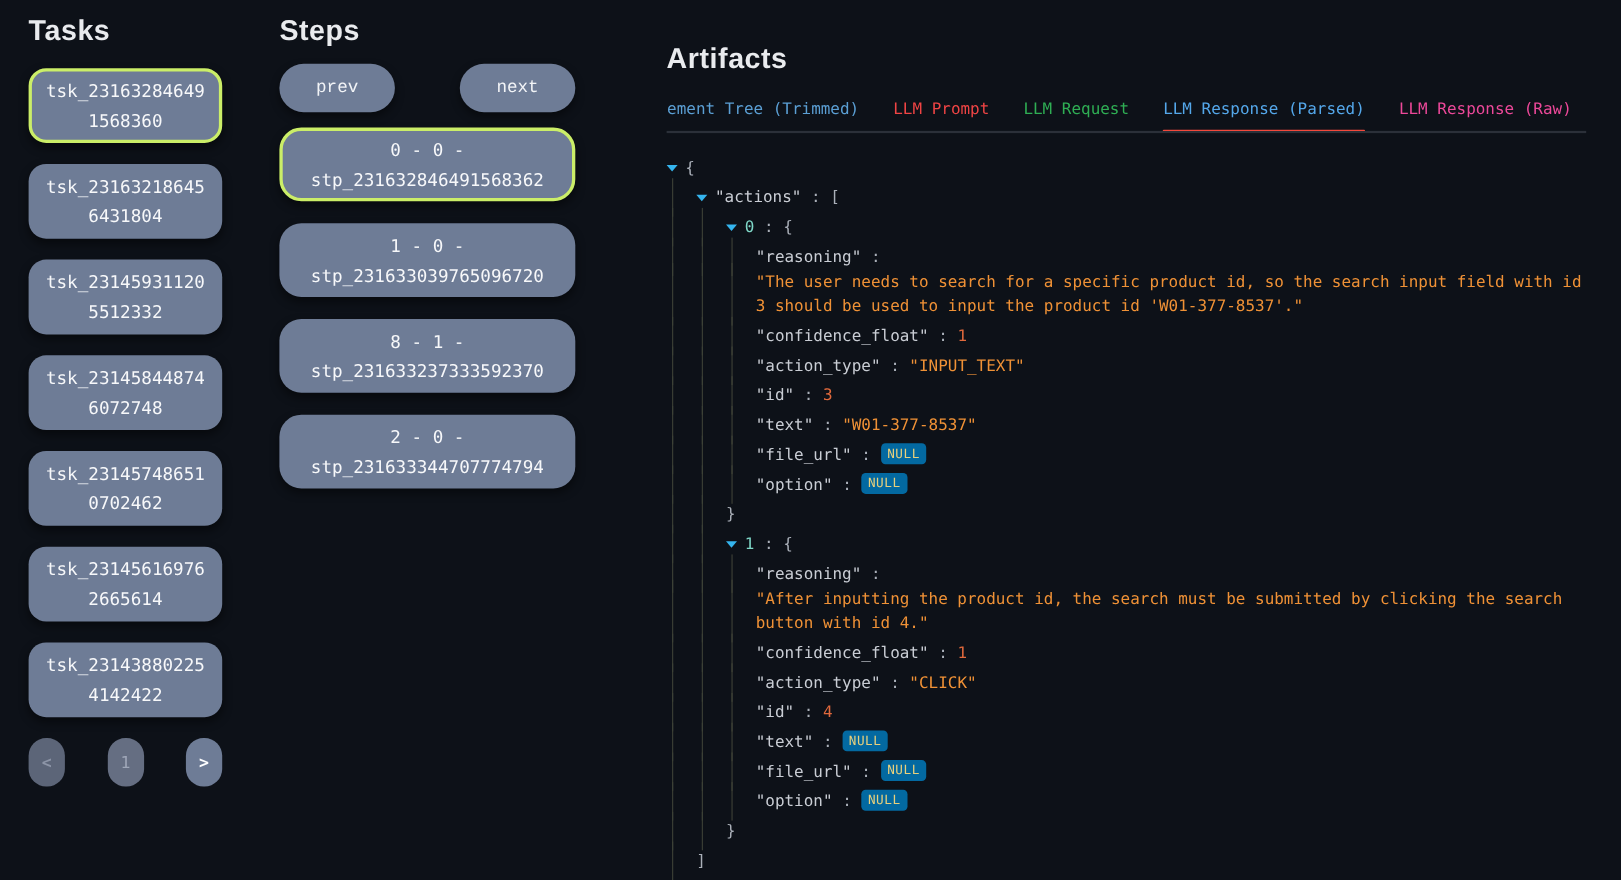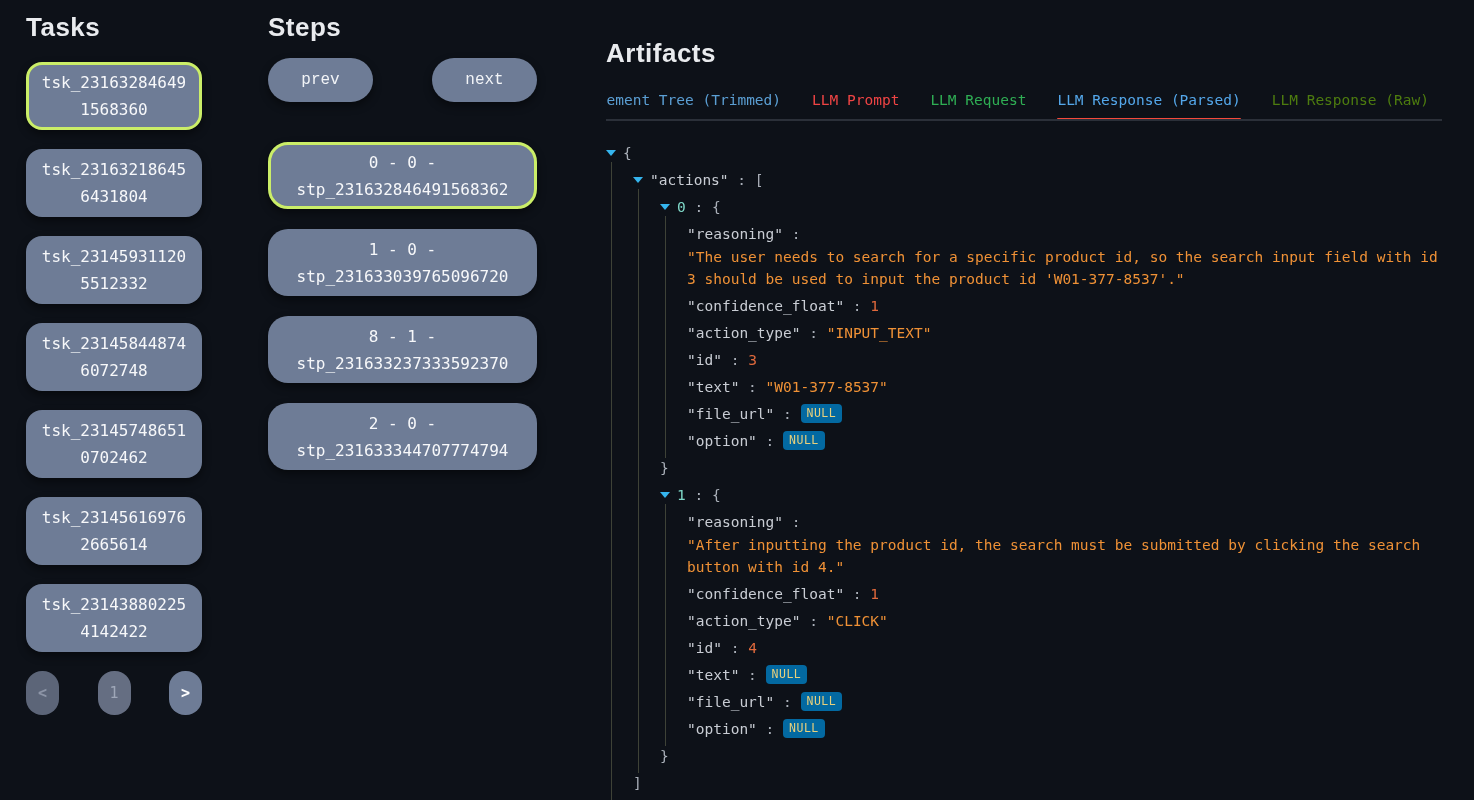--- a/index.html
+++ b/index.html
@@ -10,39 +10,39 @@
     position:relative;
     color:#e9ebee;
   }
   h1.col-title {
     font-family:"Liberation Sans",sans-serif;
     font-size:26px; font-weight:700; letter-spacing:.5px;
     color:#e9ebee; padding:12px 0 0 0; height:50px;
   }
   .col { position:absolute; top:0; }
   .tasks-col { left:26px; width:176px; }
-  .steps-col { left:268px; width:269px; }
+  .steps-col { left:254px; width:269px; }
   .artifacts-col { left:606px; width:836px;margin-top:26px; }
 
   
   .pill {
     display:flex; align-items:center; justify-content:center;
     width:100%; background:#6e7c96; color:#f7f8fa;
     border:none; border-radius:16px; cursor:pointer;
     font-family:"DejaVu Sans Mono","Liberation Mono",monospace;
     font-size:16px; line-height:27px; text-align:center;
     box-shadow:0 4px 9px rgba(0,0,0,.45);
     word-break:break-all; padding:0 12px;
   }
   .task-item { height:68px; margin-bottom:19px; }
   .step-item { height:67px; margin-bottom:20px; border-radius:20px; word-break:normal; }
   .pill.selected { border:3px solid #cbee68; }
 
   .task-list { margin-top:12px; }
-  .step-list { margin-top:40px; }
+  .step-list { margin-top:14px; }
 
   .nav-row { display:flex; justify-content:space-between; margin-top:8px; }
   .nav-btn {
     width:105px; height:44px; border:none; border-radius:22px;
     background:#6e7c96; color:#f2f4f7; font-size:16px;
     font-family:Liberation Mono, monospace;
     cursor:pointer; box-shadow:0 4px 9px rgba(0,0,0,.45);
   }
   .pagination { display:flex; justify-content:space-between; margin-top:0px; width:176px; }
   .pg {
@@ -129,21 +129,21 @@
     </div>
 </div>
 
 <div class="col artifacts-col">
   <h1 class="col-title">Artifacts</h1>
   <div class="tab-row">
       <span class="tab" style="color: rgb(91, 159, 212); --ul: #f4493c;">Element Tree (Trimmed)</span>
       <span class="tab" style="color: #ef4444; --ul: #f4493c;">LLM Prompt</span>
       <span class="tab" style="color: rgb(47, 174, 84); --ul: #f4493c;">LLM Request</span>
       <span class="tab active" style="color: rgb(84, 167, 234); --ul: #f4493c;">LLM Response (Parsed)</span>
-      <span class="tab" style="color: #4d7c0f; --ul: #f4493c;">LLM Response (Raw)</span>
+      <span class="tab" style="color: #ec4899; --ul: #f4493c;">LLM Response (Raw)</span>
     </div>
   <div class="json-viewer">
       <div class="jrow">
         <span class="jarrow"></span>
         <span class="jcontent"><span class="tk-punc">{</span></span>
       </div>
       <div class="jrow">
         <span class="jguide"></span>
         <span class="jarrow"></span>
         <span class="jcontent"><span class="tk-key">"actions"</span><span class="tk-punc"> : </span><span class="tk-punc">[</span></span>

